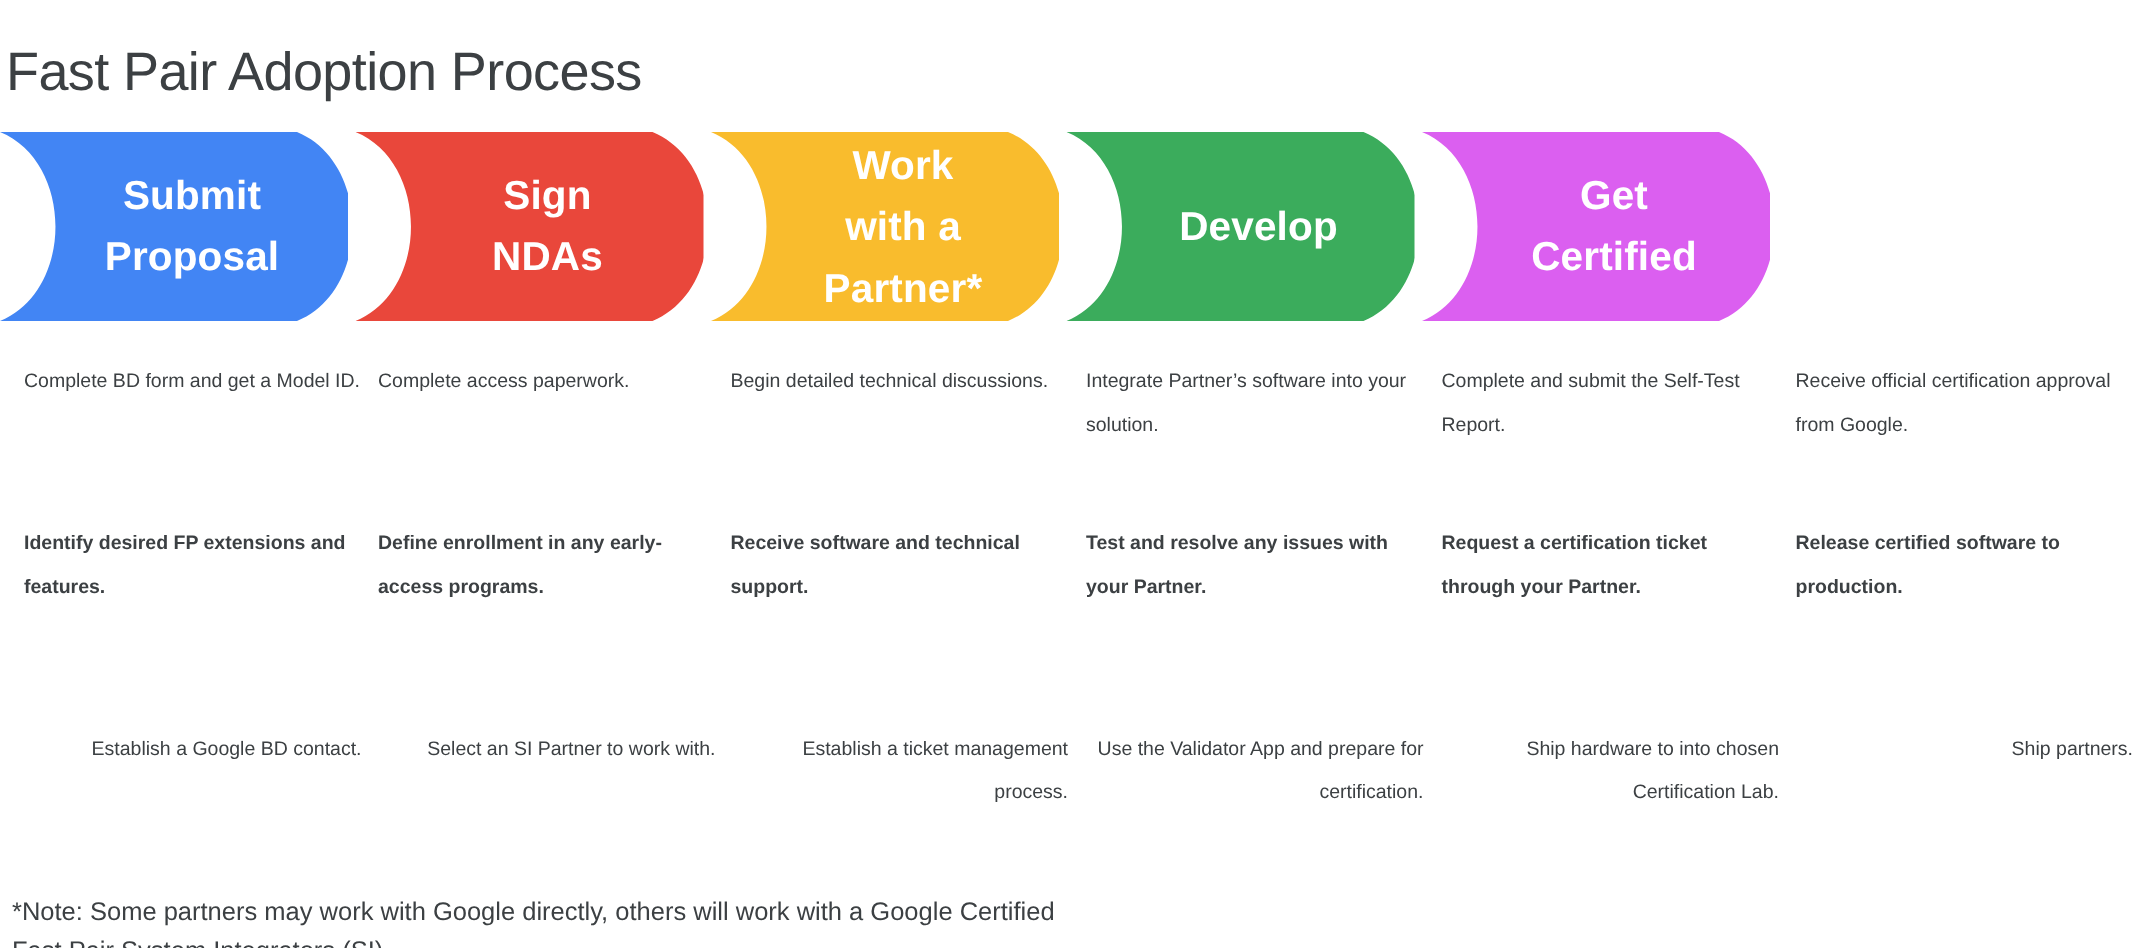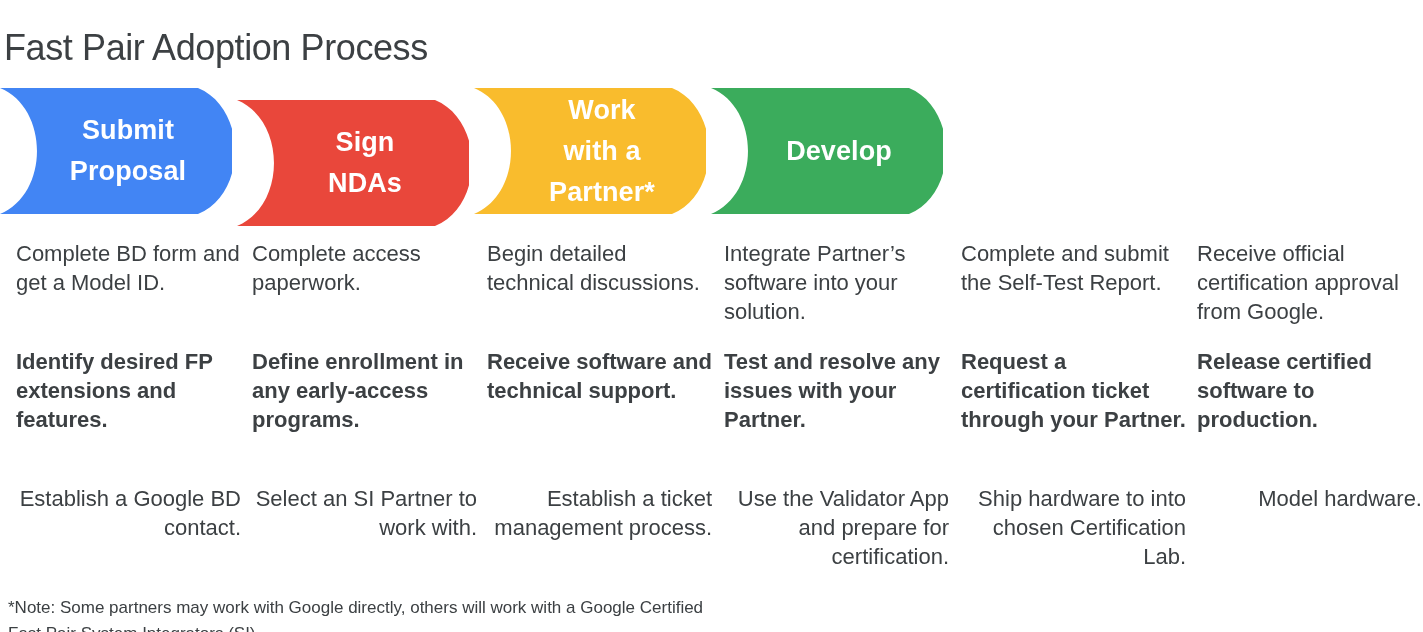--- a/index.html
+++ b/index.html
@@ -82,21 +82,21 @@
     height: 320px;
   }
   .detail-col {
     position: absolute;
     top: 0;
     width: 225px;
   }
   .detail-row {
     position: absolute;
     width: 100%;
-    font-size: 22px;
+    font-size: 13px;
     line-height: 29px;
     color: #3c4043;
     font-weight: 400;
   }
   .detail-row.r0 { top: 0px; }
   .detail-row.r1 { top: 108px; font-weight: bold; }
   .detail-row.r2 { top: 245px; text-align: right; }
 
   
   #footnote {
@@ -115,40 +115,47 @@
 <h1 id="page-title">Fast Pair Adoption Process</h1>
 
 <div id="process-banner">
     <div class="stage first" style="left: 0px; width: 232px;">
       <svg class="stage-shape" viewBox="0 0 232 126" preserveAspectRatio="none">
         <path d="M 0 0 C 49.3 20.16 49.3 105.83999999999999 0 126 L 198 126 C 247.3 105.83999999999999 247.3 20.16 198 0 Z" fill="#4285F4"></path>
       </svg>
       <div class="stage-label">Submit
 Proposal</div>
     </div>
-    <div class="stage" style="left: 237px; width: 232px; margin-top: 12px;">
+    <div class="stage" style="left: 237px; width: 232px;">
       <svg class="stage-shape" viewBox="0 0 232 126" preserveAspectRatio="none">
         <path d="M 0 0 C 49.3 20.16 49.3 105.83999999999999 0 126 L 198 126 C 247.3 105.83999999999999 247.3 20.16 198 0 Z" fill="#E9473B"></path>
       </svg>
       <div class="stage-label">Sign
 NDAs</div>
     </div>
     <div class="stage" style="left: 474px; width: 232px;">
       <svg class="stage-shape" viewBox="0 0 232 126" preserveAspectRatio="none">
         <path d="M 0 0 C 49.3 20.16 49.3 105.83999999999999 0 126 L 198 126 C 247.3 105.83999999999999 247.3 20.16 198 0 Z" fill="#F9BC2D"></path>
       </svg>
       <div class="stage-label">Work
 with a
 Partner*</div>
     </div>
     <div class="stage" style="left: 711px; width: 232px;">
       <svg class="stage-shape" viewBox="0 0 232 126" preserveAspectRatio="none">
         <path d="M 0 0 C 49.3 20.16 49.3 105.83999999999999 0 126 L 198 126 C 247.3 105.83999999999999 247.3 20.16 198 0 Z" fill="#3BAC5C"></path>
       </svg>
       <div class="stage-label">Develop</div>
+    </div>
+    <div class="stage" style="left: 948px; width: 232px;">
+      <svg class="stage-shape" viewBox="0 0 232 126" preserveAspectRatio="none">
+        <path d="M 0 0 C 49.3 20.16 49.3 105.83999999999999 0 126 L 198 126 C 247.3 105.83999999999999 247.3 20.16 198 0 Z" fill="#DB5FF0"></path>
+      </svg>
+      <div class="stage-label">Get
+Certified</div>
     </div>
   </div>
 
 <div id="detail-grid">
     <div class="detail-col" style="left: 16px;">
       <div class="detail-row r0">Complete BD form and get a Model ID.</div>
       <div class="detail-row r1">Identify desired FP extensions and features.</div>
       <div class="detail-row r2">Establish a Google BD contact.</div>
     </div>
     <div class="detail-col" style="left: 252px;">
@@ -167,17 +174,17 @@
       <div class="detail-row r2">Use the Validator App and prepare for certification.</div>
     </div>
     <div class="detail-col" style="left: 961px;">
       <div class="detail-row r0">Complete and submit the Self-Test Report.</div>
       <div class="detail-row r1">Request a certification ticket through your Partner.</div>
       <div class="detail-row r2">Ship hardware to into chosen Certification Lab.</div>
     </div>
     <div class="detail-col" style="left: 1197px;">
       <div class="detail-row r0">Receive official certification approval from Google.</div>
       <div class="detail-row r1">Release certified software to production.</div>
-      <div class="detail-row r2">Model hardware.</div>
+      <div class="detail-row r2">Ship partners.</div>
     </div>
   </div>
 
 <p id="footnote">*Note: Some partners may work with Google directly, others will work with a Google Certified Fast Pair System Integrators (SI).</p>
 
 </body></html>

